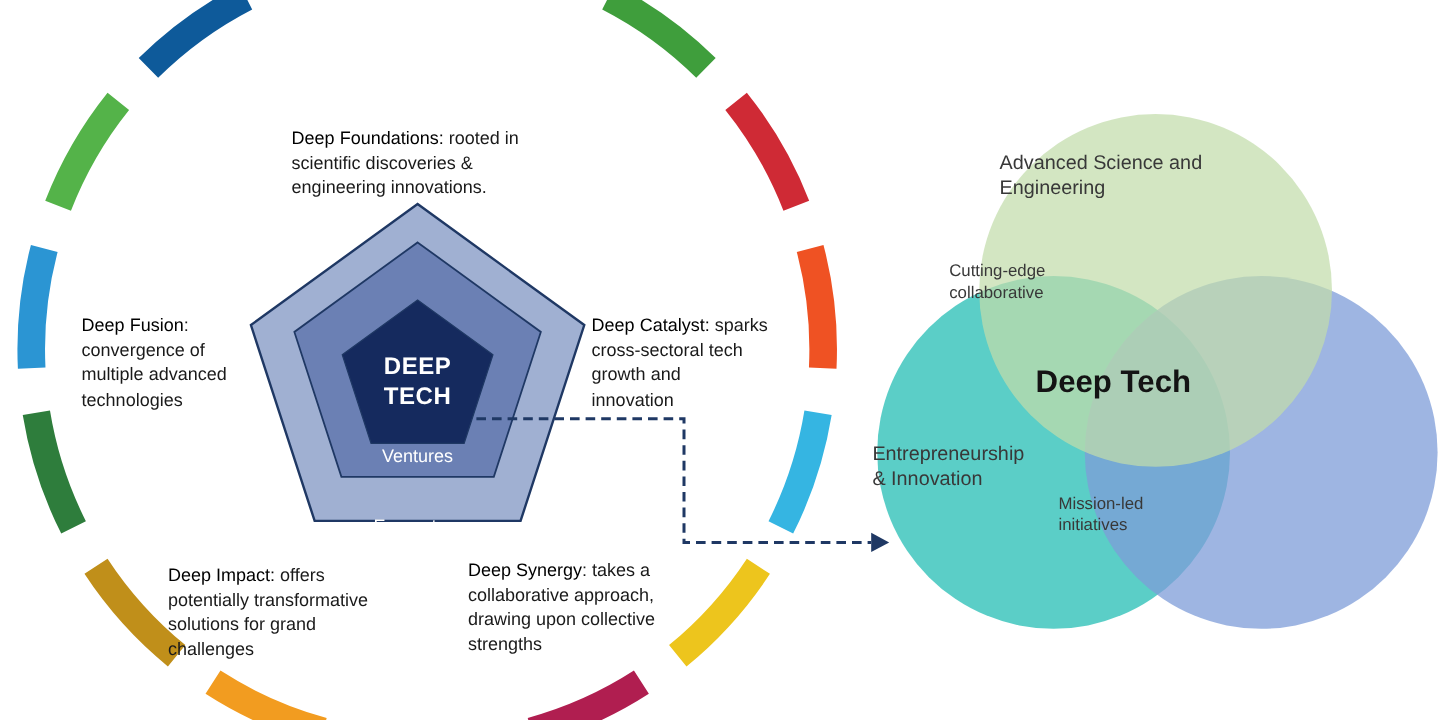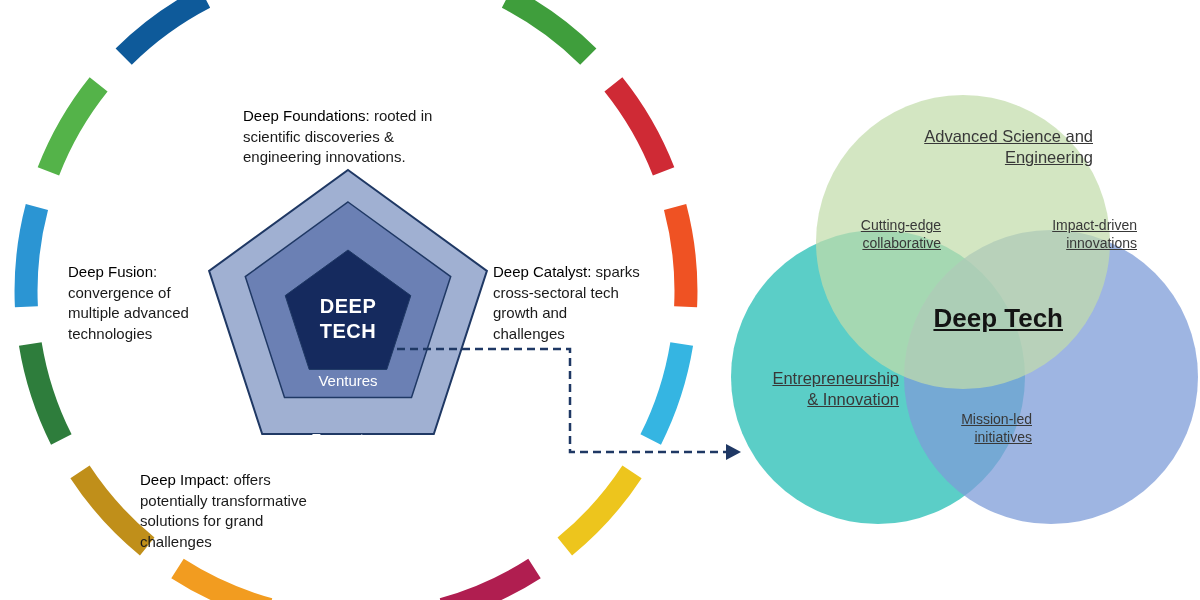--- a/index.html
+++ b/index.html
@@ -10,21 +10,21 @@
   
   .lbl { position: absolute; font-size: 15px; color: #1a1a1a; line-height: 1.36; white-space: pre-line; }
   .lbl .b { font-weight: 400; color: #000; }
 
   
   .pent { position: absolute; text-align: center; color: #ffffff; white-space: pre-line; }
   .pent-core { font-weight: 700; font-size: 20px; line-height: 1.25; letter-spacing: 0.5px; }
   .pent-band { font-size: 15px; }
 
   
-  .vlbl { position: absolute; text-align: right; color: #383838; white-space: pre-line; line-height: 1.3; text-decoration: underline; }
+  .vlbl { position: absolute; text-align: left; color: #383838; white-space: pre-line; line-height: 1.3; }
   .v-main { font-size: 16.5px; }
   .v-sub { font-size: 14px; }
   .v-center { font-size: 26px; font-weight: 700; color: #141414; }
 </style>
 </head>
 <body>
 
 <div class="stage">
 
   <svg class="layer" width="1200" height="600" viewBox="0 0 1200 600">
@@ -72,34 +72,38 @@
   <div class="lbl" style="left:68px; top:242px; width:165px;">
     <span class="b">Deep Fusion</span><span>:
 convergence of
 multiple advanced
 technologies</span>
   </div>
   <div class="lbl" style="left:493px; top:242px; width:175px;">
     <span class="b">Deep Catalyst:</span><span> sparks
 cross-sectoral tech
 growth and
-challenges</span>
+innovation</span>
   </div>
   <div class="lbl" style="left:140px; top:450px; width:220px;">
     <span class="b">Deep Impact:</span><span> offers
 potentially transformative
 solutions for grand
 challenges</span>
   </div>
+  <div class="lbl" style="left:390px; top:446px; width:205px;">
+    <span class="b">Deep Synergy</span><span>: takes a
+collaborative approach,
+drawing upon collective
+strengths</span>
+  </div>
 
   <div class="vlbl v-main" style="left:833px; top:126px; width:260px;">Advanced Science and
 Engineering</div>
   <div class="vlbl v-sub" style="left:791px; top:216px; width:150px;">Cutting-edge
 collaborative</div>
-  <div class="vlbl v-sub" style="left:987px; top:216px; width:150px;">Impact-driven
-innovations</div>
   <div class="vlbl v-center" style="left:863px; top:302px; width:200px;">Deep Tech</div>
   <div class="vlbl v-sub" style="left:882px; top:410px; width:150px;">Mission-led
 initiatives</div>
   <div class="vlbl v-main" style="left:727px; top:368px; width:172px;">Entrepreneurship
 &amp; Innovation</div>
 
 </div>
 
 </body></html>

